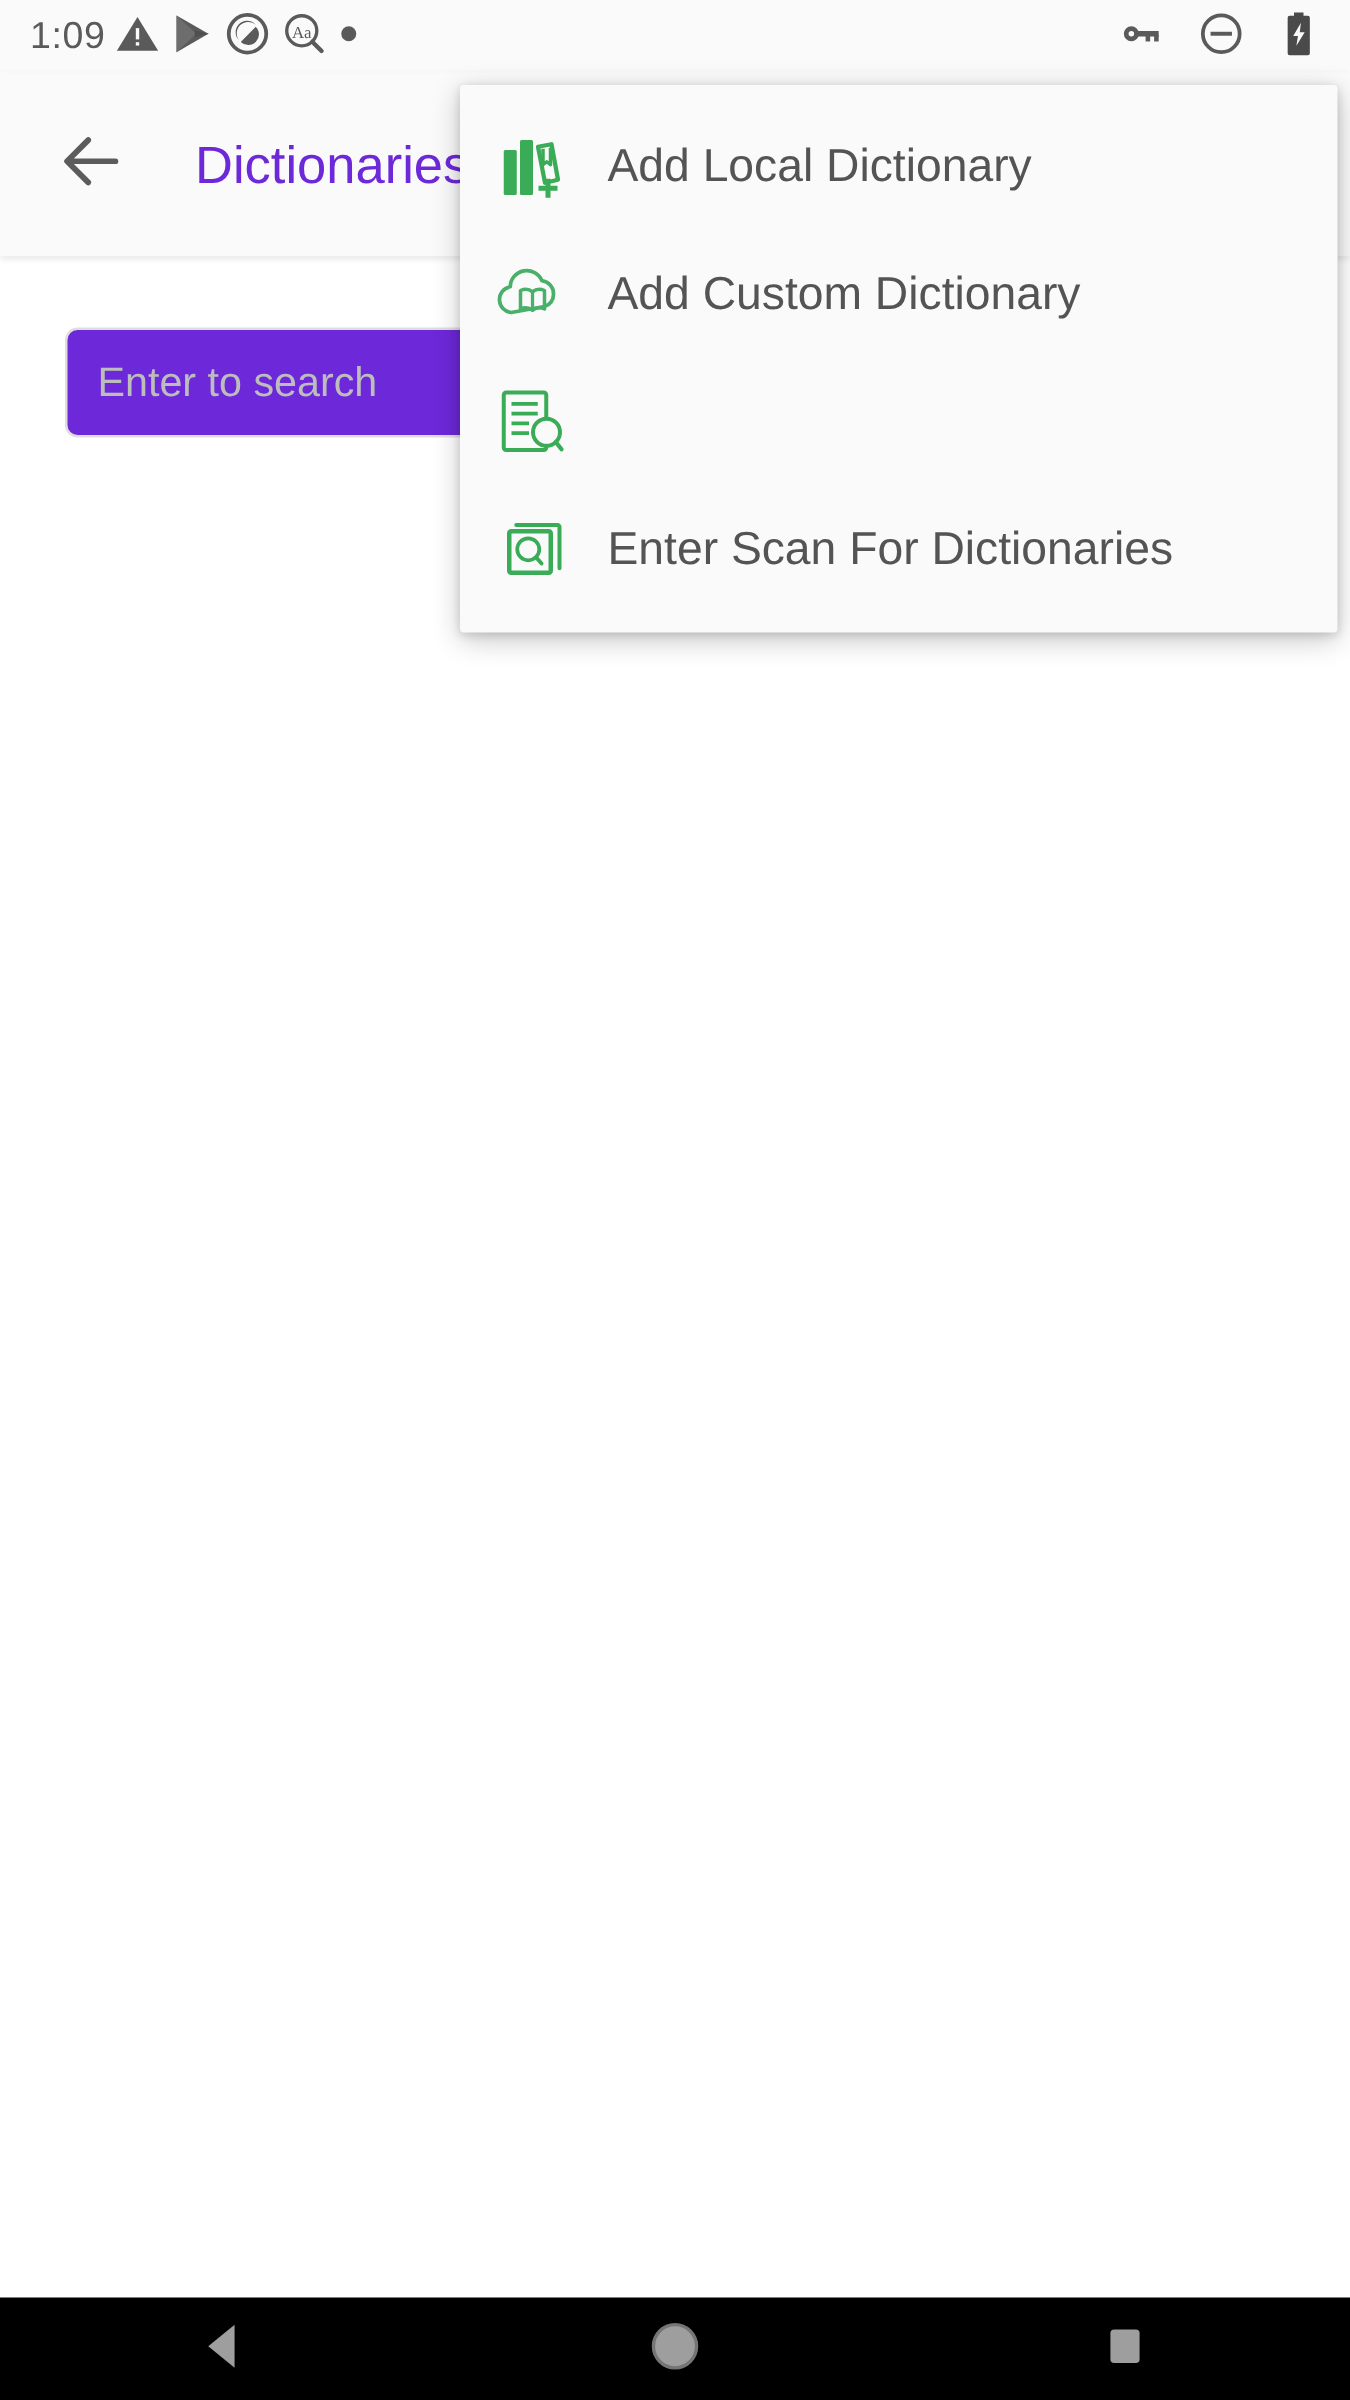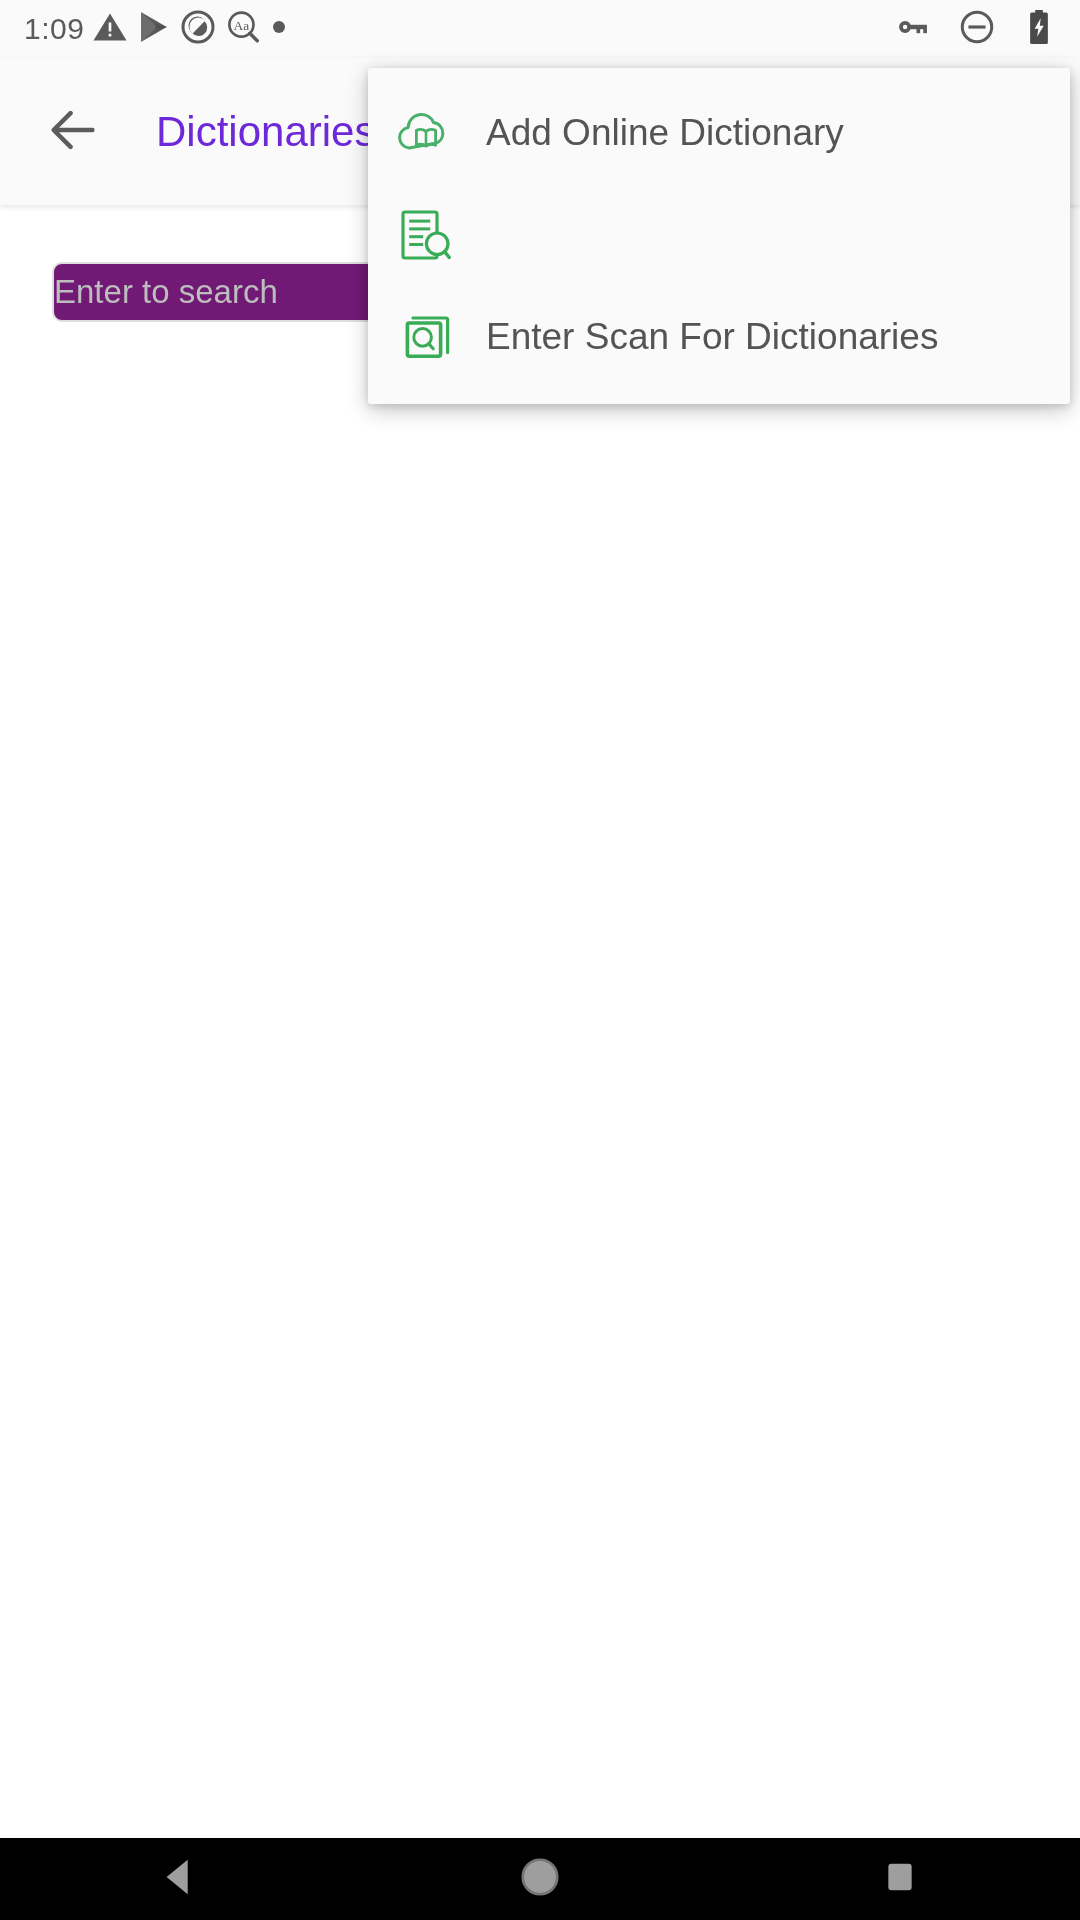--- a/index.html
+++ b/index.html
@@ -54,25 +54,26 @@
   }
 
   
   #content {
     position: absolute; left: 0; top: 205px;
     width: 1080px; height: 1633px;
     background: #ffffff;
   }
   #search-field {
     position: absolute; left: 52px; top: 57px;
-    width: 430px; height: 60px;
+    width: 430px; height: 88px;
     border: 2px solid #dedede;
     border-radius: 10px;
-    background: #701a75;
-    display: flex; align-items: center;
+    background: #6d28d9;
+    display: flex; align-items: center;
+    padding-left: 24px;
     cursor: text;
   }
   #search-placeholder {
     font-size: 33px; color: #bdbdbd; white-space: nowrap;
   }
 
   
   #popup-menu {
     position: absolute; left: 368px; top: 68px;
     width: 702px;
@@ -199,30 +200,43 @@
   </div>
 
   <div id="content">
     <div id="search-field">
       <span id="search-placeholder">Enter to search</span>
     </div>
   </div>
 
   <div id="popup-menu">
 
+    <div class="menu-item">
+      <span class="menu-icon">
+        <svg width="64" height="64" viewBox="0 0 32 32">
+          <rect x="4.5" y="9.5" width="5.2" height="18" rx="0.6" fill="#3aab56"></rect>
+          <rect x="11" y="5.5" width="5.2" height="22" rx="0.6" fill="#3aab56"></rect>
+          <path d="M18.2 8.2 L23.6 7.2 L26.2 21.4 L21 22.6 Z" fill="none" stroke="#3aab56" stroke-width="1.7" stroke-linejoin="round"></path>
+          <path d="M20.2 9.0 L20.2 15.4 L21.7 14.2 L23.2 15.4 L23.2 8.6" fill="none" stroke="#3aab56" stroke-width="1.4" stroke-linejoin="round"></path>
+          <rect x="18.4" y="23.8" width="7.6" height="2" fill="#3aab56"></rect>
+          <rect x="21.2" y="21" width="2" height="7.6" fill="#3aab56"></rect>
+        </svg>
+      </span>
+      <span class="menu-label">Add Local Dictionary</span>
+    </div>
 
     <div class="menu-item">
       <span class="menu-icon">
         <svg width="64" height="64" viewBox="0 0 32 32">
           <path d="M7.5 23.5 a5.2 5.2 0 0 1 -0.4 -10.3 a6.6 6.6 0 0 1 12.7 -2.4 a5.2 5.2 0 0 1 4.6 5.3 a5 5 0 0 1 -3.6 5 z" fill="none" stroke="#49b06a" stroke-width="1.5" stroke-linejoin="round"></path>
           <path d="M16 15.2 C14.6 14.1 12.6 14.1 11.2 14.7 L11.2 22.1 C12.6 21.5 14.6 21.5 16 22.6 C17.4 21.5 19.4 21.5 20.8 22.1 L20.8 14.7 C19.4 14.1 17.4 14.1 16 15.2 Z" fill="none" stroke="#49b06a" stroke-width="1.4" stroke-linejoin="round"></path>
           <line x1="16" y1="15.2" x2="16" y2="22.6" stroke="#49b06a" stroke-width="1.3"></line>
         </svg>
       </span>
-      <span class="menu-label">Add Online Dictionary</span>
+      <span class="menu-label">Add Custom Dictionary</span>
     </div>
 
     <div class="menu-item">
       <span class="menu-icon">
         <svg width="64" height="64" viewBox="0 0 32 32">
           <path d="M5.5 4.5 h15 a1 1 0 0 1 1 1 v21 a1 1 0 0 1 -1 1 h-15 a1 1 0 0 1 -1 -1 v-21 a1 1 0 0 1 1 -1 z" fill="none" stroke="#3aab56" stroke-width="1.6"></path>
           <rect x="7.6" y="8.3" width="10.5" height="1.5" fill="#3aab56"></rect>
           <rect x="7.6" y="12.2" width="10.5" height="1.5" fill="#3aab56"></rect>
           <rect x="7.6" y="16.1" width="7" height="1.5" fill="#3aab56"></rect>
           <rect x="7.6" y="20" width="7" height="1.5" fill="#3aab56"></rect>

